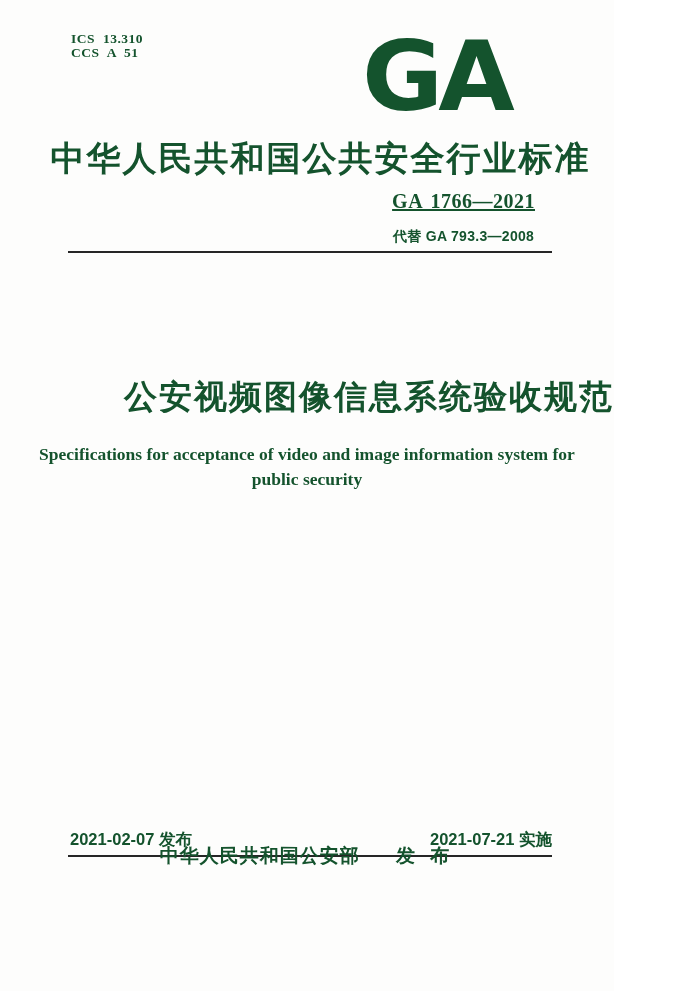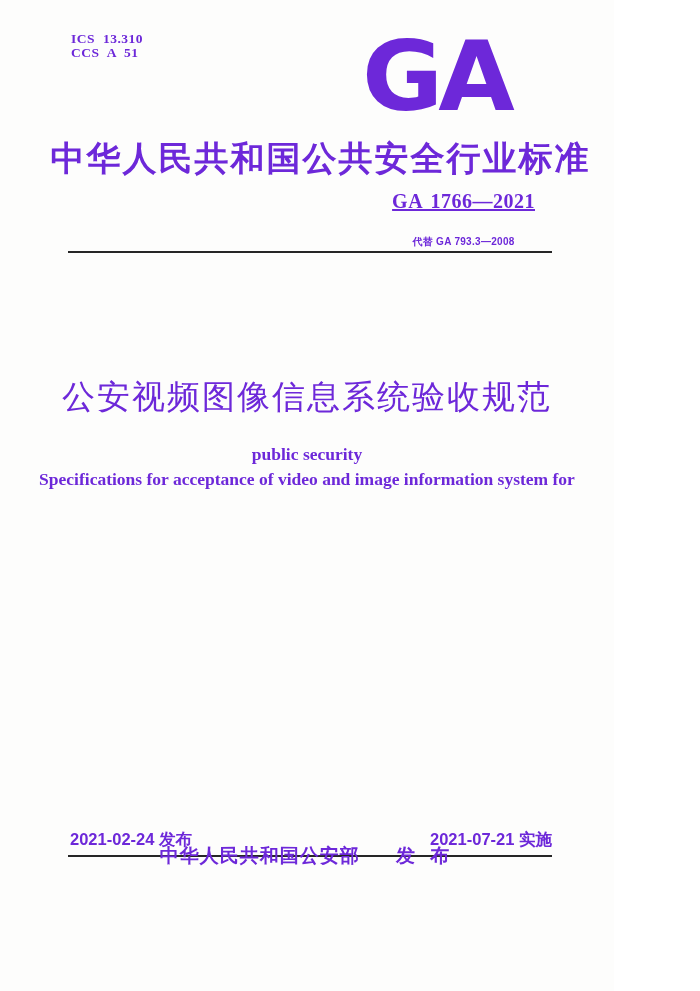--- a/index.html
+++ b/index.html
@@ -5,21 +5,21 @@
   html, body {
     margin: 0;
     padding: 0;
     background: #ffffff;
   }
   .page {
     position: relative;
     width: 614px;
     height: 991px;
     background: #fdfdfc;
-    color: #6d28d9;
+    color: #14532d;
     font-family: "Liberation Sans", sans-serif;
     overflow: hidden;
   }
 
   
   .ics-block {
     position: absolute;
     left: 71px;
     top: 32px;
     font-family: "Liberation Serif", serif;
@@ -72,23 +72,23 @@
   .std-num {
     font-family: "Liberation Serif", serif;
     font-weight: bold;
     font-size: 20px;
     line-height: 20px;
     letter-spacing: 0.5px;
     word-spacing: 3px;
     text-decoration: underline;
   }
   .replaces {
-    margin-top: 24px;
-    font-weight: bold;
-    font-size: 10px;
+    margin-top: 18px;
+    font-weight: bold;
+    font-size: 14px;
     line-height: 14px;
     letter-spacing: 0.3px;
   }
 
   
   .rule {
     position: absolute;
     left: 68px;
     right: 62px;
     height: 2px;
@@ -96,22 +96,22 @@
   }
   .rule-top { top: 251px; }
   .rule-bottom { top: 855px; }
 
   
   .zh-title {
     position: absolute;
     left: 0;
     right: 0;
     top: 377px;
-    text-align: center;
-    font-weight: normal;
+    text-align: right;
+    font-weight: bold;
     font-size: 33px;
     line-height: 40px;
     letter-spacing: 2px;
     white-space: nowrap;
   }
 
   
   .en-title {
     position: absolute;
     left: 0;
@@ -173,26 +173,26 @@
   <div class="std-num-block">
     <div class="std-num">GA 1766—2021</div>
     <div class="replaces">代替 GA 793.3—2008</div>
   </div>
 
   <div class="rule rule-top"></div>
 
   <div class="zh-title">公安视频图像信息系统验收规范</div>
 
   <div class="en-title">
+    <div>Specifications for acceptance of video and image information system for</div>
     <div>public security</div>
-    <div>Specifications for acceptance of video and image information system for</div>
   </div>
 
   <div class="footer-dates">
-    <span>2021-02-24 发布</span>
+    <span>2021-02-07 发布</span>
     <span>2021-07-21 实施</span>
   </div>
 
   <div class="rule rule-bottom"></div>
 
   <div class="publisher-line">
     <span>中华人民共和国公安部</span>
     <span class="publish-label">发 布</span>
   </div>
 

